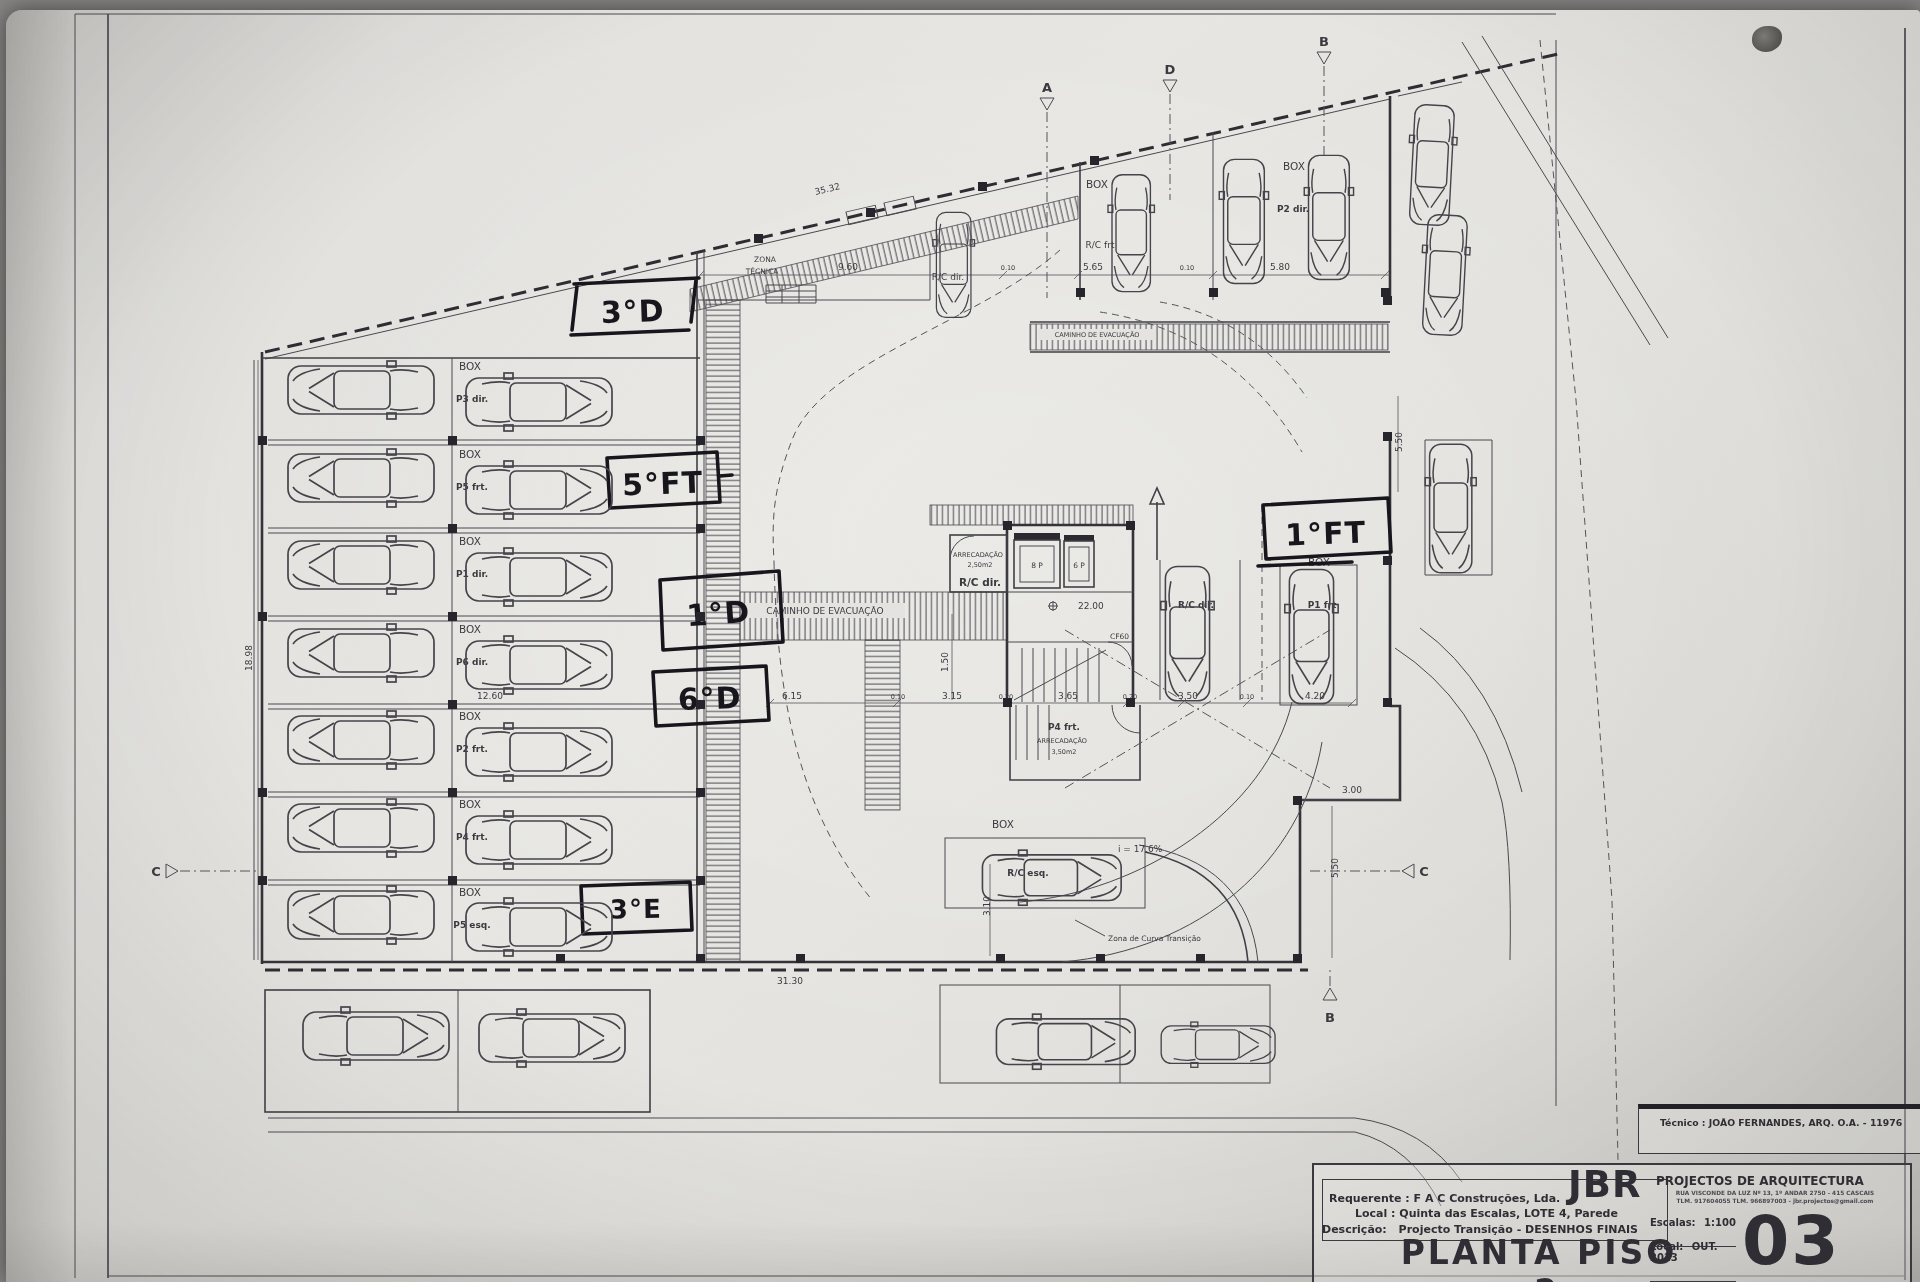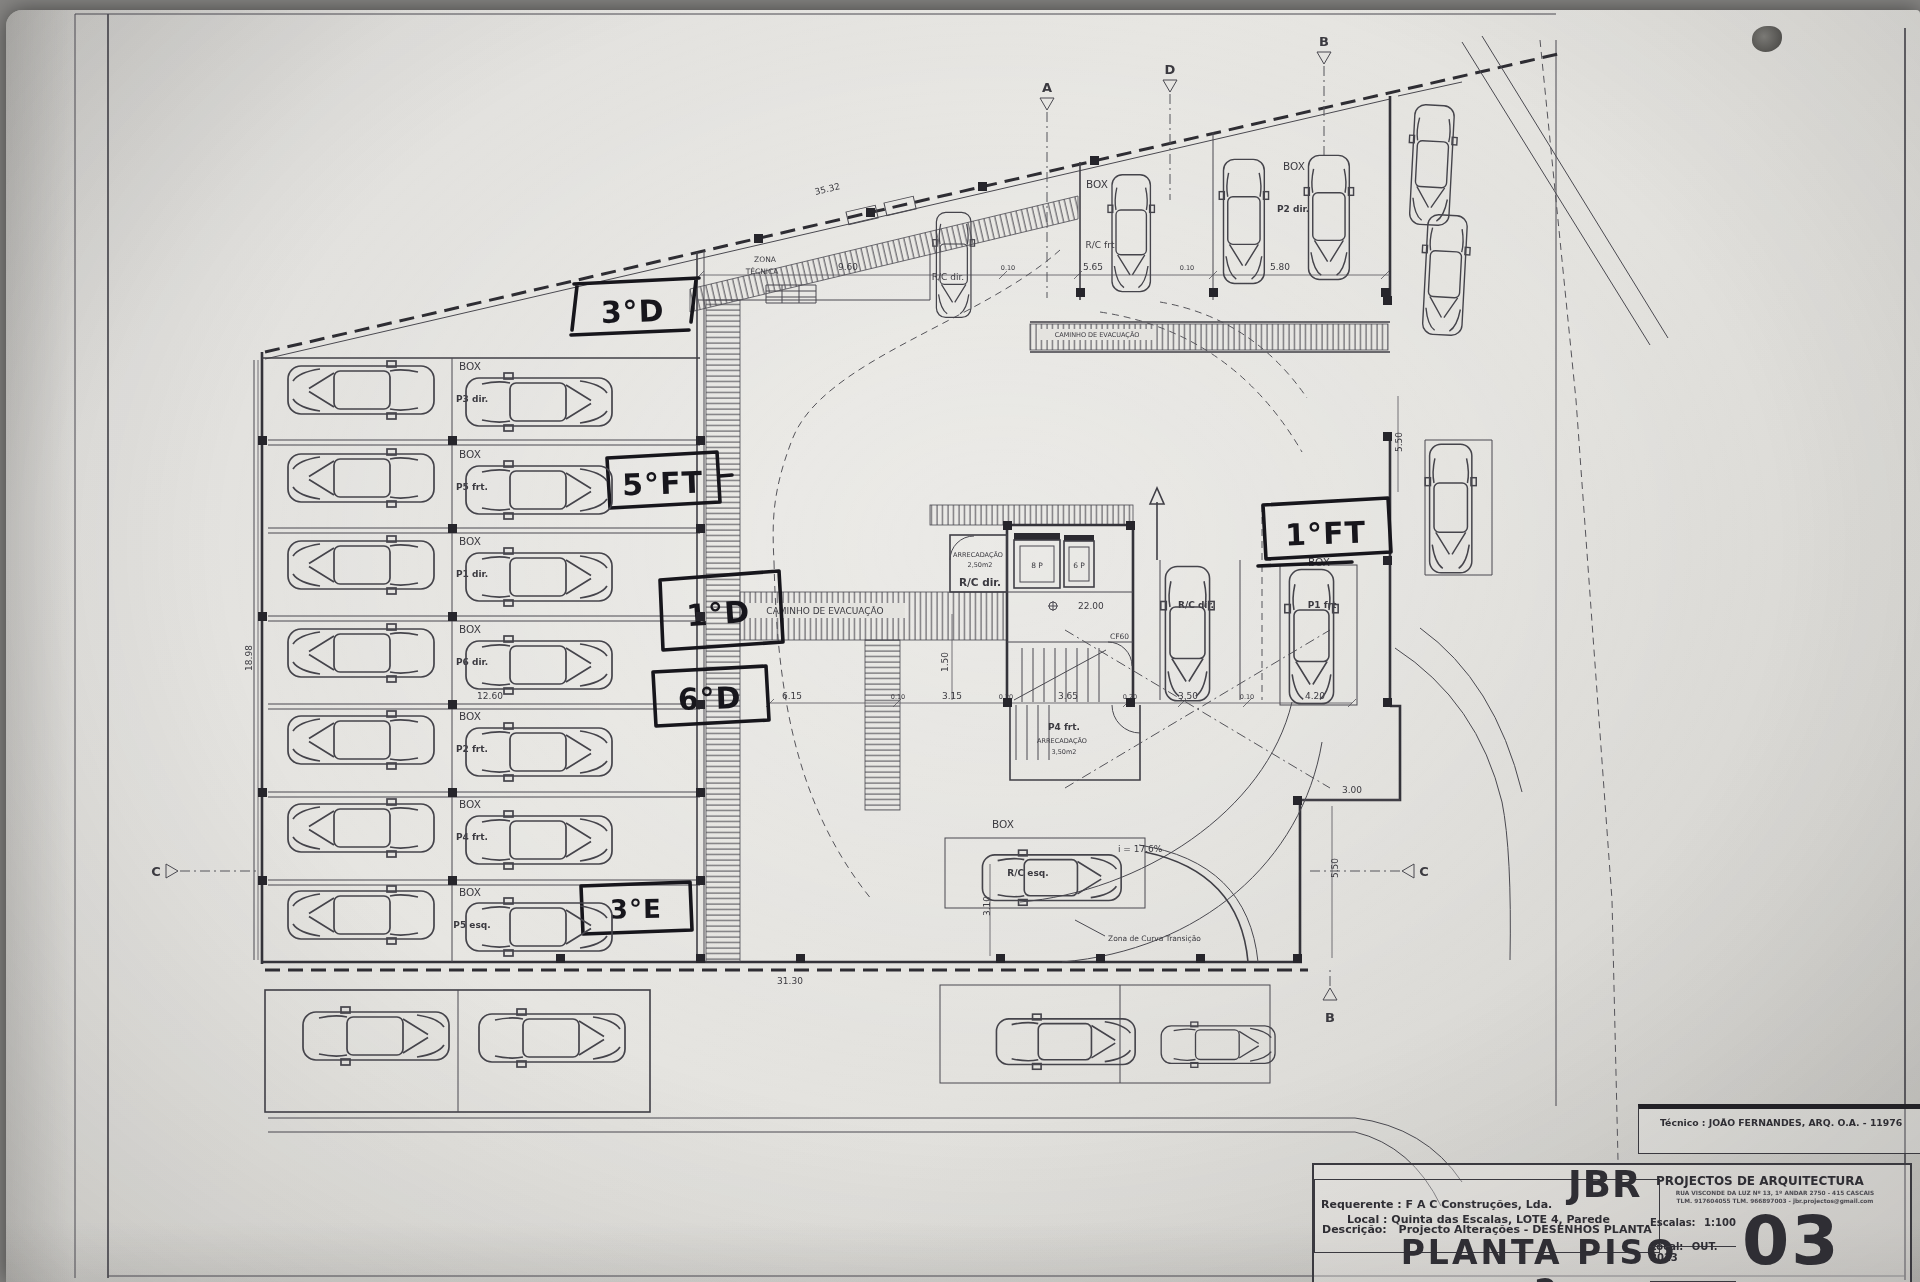--- a/index.html
+++ b/index.html
@@ -25,21 +25,21 @@
   .med{stroke:#403f46;stroke-width:1.6;fill:none}
   .wall{stroke:#34333a;stroke-width:2.6;fill:none}
   .dim{stroke:#55545a;stroke-width:.8;fill:none}
   .dash{stroke:#2e2d33;stroke-width:3;fill:none;stroke-dasharray:15 8}
   .gdash{stroke:#55545a;stroke-width:1;fill:none;stroke-dasharray:7 5}
   .ddot{stroke:#55545a;stroke-width:1;fill:none;stroke-dasharray:10 4 2 4}
   .hwbox{stroke:#17161c;stroke-width:3.6;fill:none;stroke-linejoin:round;stroke-linecap:round}
   
   .tb{position:absolute;color:#2f2e34}
   .tblock{left:1312px;top:1163px;width:596px;height:117px;border:2px solid #3a393f;background:rgba(240,239,236,.35)}
-  .reqbox{position:absolute;left:0;top:14px;width:332px;height:40px;border:1.5px solid #3a393f;padding:16px 6px;font-size:11px;font-weight:bold}
+  .reqbox{position:absolute;left:8px;top:14px;width:332px;height:40px;border:1.5px solid #3a393f;padding:10px 6px;font-size:11px;font-weight:bold}
   .reqbox div{margin-top:2px}
   .descr{position:absolute;left:8px;top:58px;font-size:11px;font-weight:bold}
   .ptitle{position:absolute;left:60px;top:68px;width:330px;text-align:center;font-size:33px;font-weight:bold;letter-spacing:3px}
   .jbr{position:absolute;left:254px;top:-2px;font-size:37px;font-weight:bold;letter-spacing:1px}
   .jbrname{position:absolute;left:342px;top:9px;font-size:12px;font-weight:bold}
   .addr{position:absolute;left:330px;top:24px;width:262px;text-align:center;font-size:5.8px;font-weight:bold;color:#4a4950;line-height:8px}
   .scalecell{position:absolute;left:336px;width:86px;font-size:10px;font-weight:bold;border-bottom:1.5px solid #3a393f;padding-bottom:18px}
   .sheetno{position:absolute;left:428px;top:36px;font-size:68px;font-weight:bold;letter-spacing:2px}
   .tecbox{left:1638px;top:1104px;width:272px;height:36px;border:1.5px solid #3a393f;border-top:5px solid #222126;
           font-size:9.3px;font-weight:bold;padding-top:8px;padding-left:21px;background:rgba(240,239,236,.3)}
@@ -417,21 +417,21 @@
   <span>Técnico : JOÃO FERNANDES, ARQ.  O.A. - 11976</span>
 </div>
 
 <div class="tb tblock">
   <div class="reqbox">
     <div>Requerente : F A C Construções, Lda.</div>
     <div style="padding-left:26px">Local : Quinta das Escalas, LOTE 4, Parede</div>
   </div>
   <div class="descr">
     <span>Descrição:</span>
-    <span style="margin-left:8px">Projecto Alterações - DESENHOS PLANTA</span>
+    <span style="margin-left:8px">Projecto Transição - DESENHOS FINAIS</span>
   </div>
   <div class="ptitle">PLANTA PISO -2</div>
   <div class="jbr">JBR</div>
   <div class="jbrname">PROJECTOS DE ARQUITECTURA</div>
   <div class="addr">
     <div>RUA VISCONDE DA LUZ Nº 13, 1º ANDAR  2750 - 415 CASCAIS</div>
     <div>TLM. 917604055  TLM. 966897003 - jbr.projectos@gmail.com</div>
   </div>
   <div class="scalecell" style="top:52px">
     <span>Escalas:</span>

